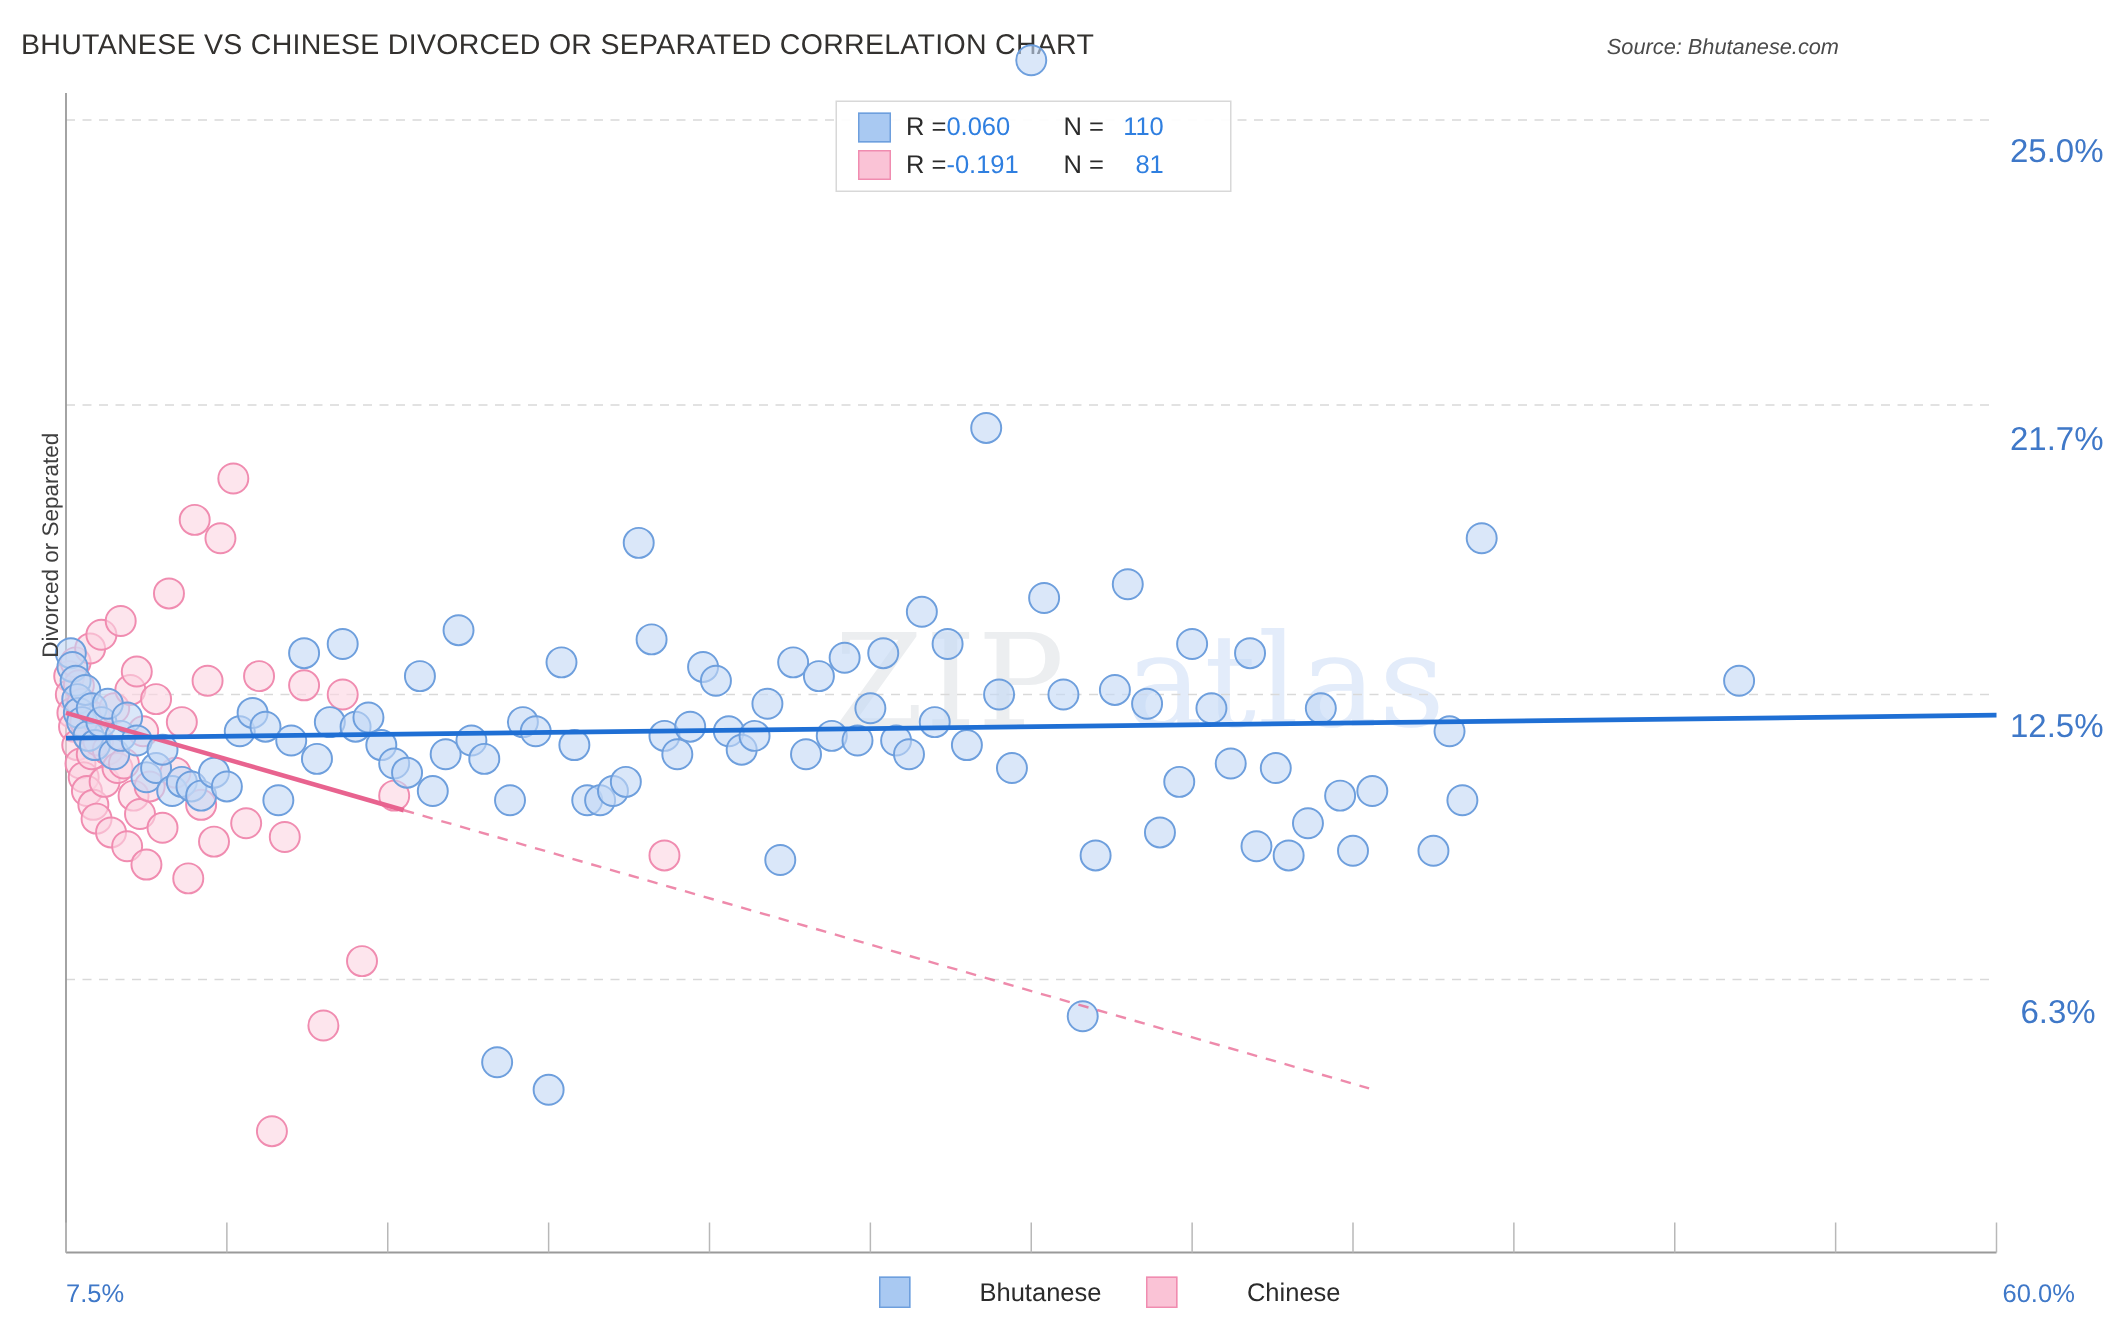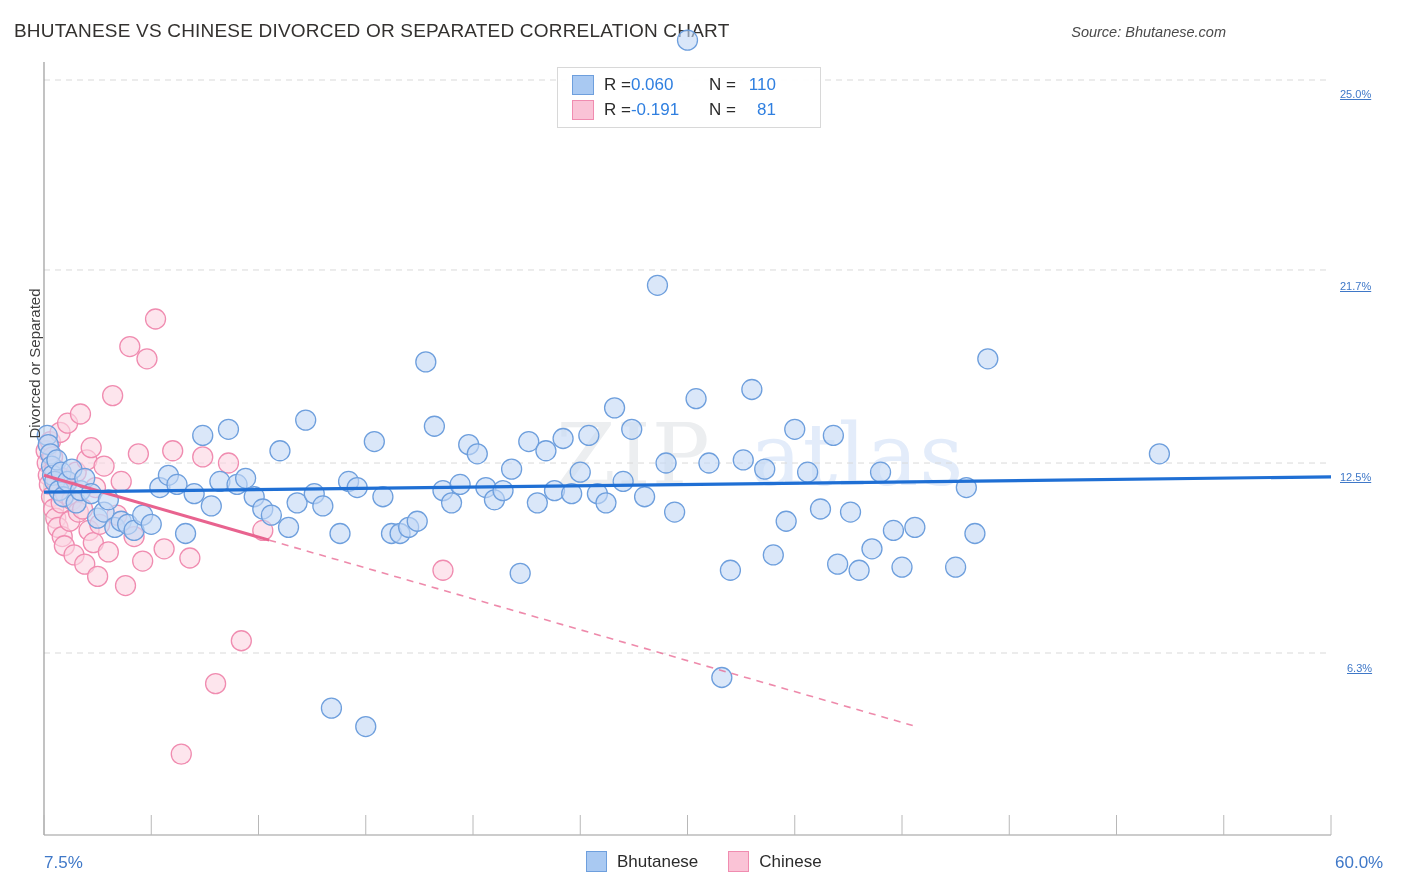--- a/index.html
+++ b/index.html
@@ -52,25 +52,24 @@
     top: 355px;
     width: 240px;
     text-align: center;
     transform: rotate(-90deg);
     font-size: 15px;
     color: #3f3f3f;
     white-space: nowrap;
   }
   .y-tick-label {
     position: absolute;
-    font-size: 11px;
+    font-size: 22px;
     color: #3f78c8;
     white-space: nowrap;
     text-align: left;
-    text-decoration: underline;
   }
   .x-tick-label {
     position: absolute;
     font-size: 17px;
     color: #3f78c8;
     white-space: nowrap;
   }
   
   .stats-box {
     position: absolute;
@@ -116,20 +115,21 @@
     position: absolute;
     left: 586px;
     top: 851px;
     display: flex;
     align-items: center;
   }
   .series-item {
     display: flex;
     align-items: center;
     margin-right: 30px;
+    gap: 36px;
   }
   .series-swatch {
     width: 21px;
     height: 21px;
     border: 1px solid;
     box-sizing: border-box;
     margin-right: 10px;
   }
   .series-name {
     font-size: 17px;

